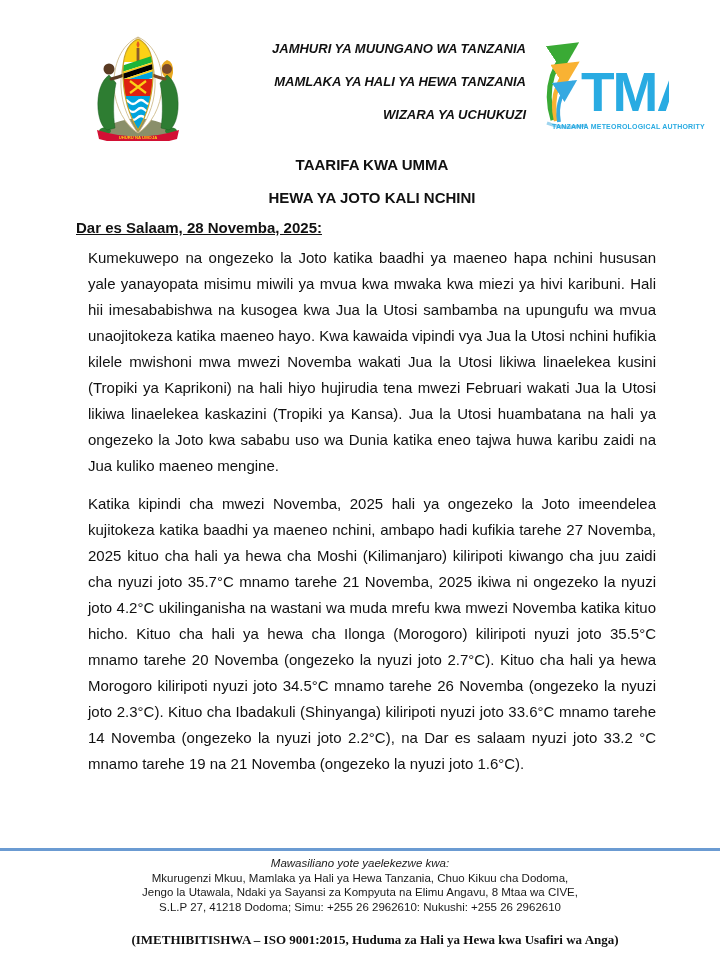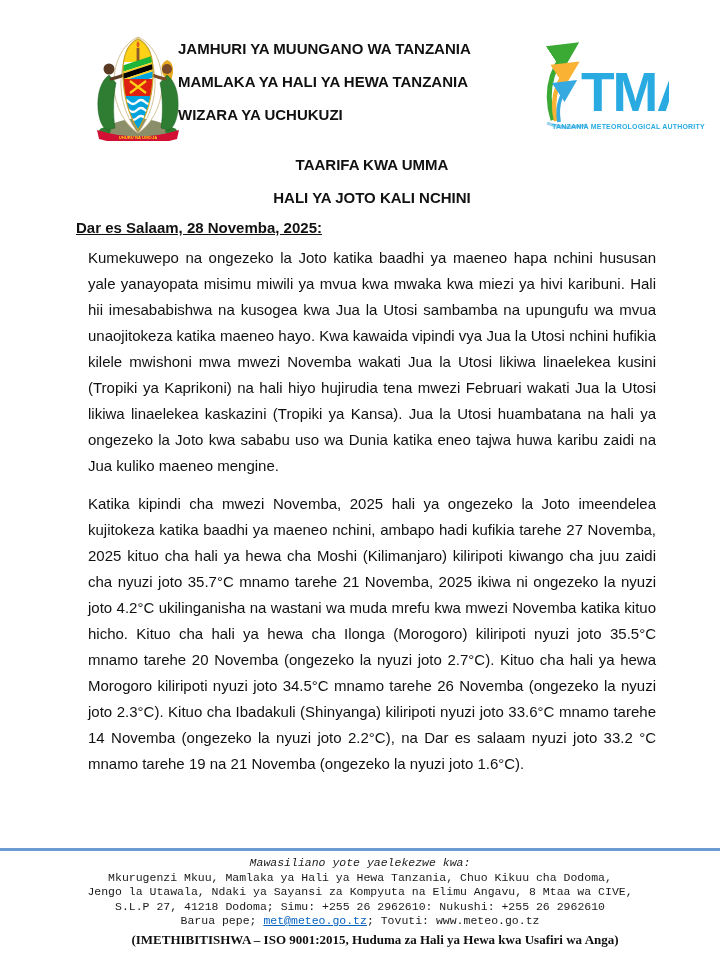--- a/index.html
+++ b/index.html
@@ -8,21 +8,21 @@
     width:720px; height:976px;
     background:#ffffff;
     font-family:"Liberation Sans", sans-serif;
     color:#111;
     overflow:hidden;
   }
   
   .coat { position:absolute; left:83px; top:31px; width:110px; height:110px; }
   .hdr-lines {
     position:absolute; left:178px; top:41px; width:348px;
-    text-align:left; font-weight:700; font-size:15px; line-height:16px;
+    text-align:right; font-weight:700; font-size:13px; line-height:16px;font-style:italic;
   }
   .hdr-lines .hl { margin-bottom:17px; white-space:nowrap; }
   .tma { position:absolute; left:533px; top:34px; width:136px; height:96px; }
   .tma-caption {
     position:absolute; left:552px; top:123px; width:120px;
     font-size:7px; font-weight:700; letter-spacing:0.2px;
     color:#29abe2; white-space:nowrap;
   }
   
   .title1, .title2 {
@@ -39,21 +39,21 @@
   
   .body-text {
     position:absolute; left:88px; top:245px; width:568px;
     font-size:15px; line-height:26px; text-align:justify;
   }
   .body-text p { margin:0 0 12px 0; }
   
   .rule { position:absolute; left:0; top:848px; width:720px; height:3px; background:#6b9bd2; }
   .contact {
     position:absolute; left:0; top:856px; width:720px;
-    text-align:center; font-size:11.5px; line-height:14.5px; color:#1a1a1a;font-family:Liberation Mono, monospace;
+    text-align:center; font-size:11.5px; line-height:14.5px; color:#1a1a1a;
   }
   .contact .intro { font-style:italic; }
   .contact a { color:#0563c1; text-decoration:underline; }
   .iso-line {
     position:absolute; left:0; top:932px; width:720px; text-align:center;
     font-family:"Liberation Serif", serif; font-weight:700; font-size:13px;
     white-space:nowrap;
     margin-left:15px;
   }
   .form-no {
@@ -137,36 +137,33 @@
       <path d="M20,86 C10,54 21,25 42,11" stroke="#3aaa35" stroke-width="5" fill="none" marker-end="url(#ahg)"></path>
       <path d="M23,87 C17,61 26,41 43,30" stroke="#f9b233" stroke-width="4.4" fill="none" marker-end="url(#ahy)"></path>
       <path d="M26,88 C23,70 29,56 41,48" stroke="#36a9e1" stroke-width="3.8" fill="none" marker-end="url(#ahb)"></path>
       <path d="M14,89 C26,94 40,94 54,91" stroke="#9ed4ee" stroke-width="3" fill="none"></path>
       <text x="48" y="77" font-size="55" font-weight="bold" fill="#29abe2" font-family="'Liberation Sans',sans-serif" letter-spacing="-2">TMA</text>
     </svg>
   </div>
   <div class="tma-caption">TANZANIA METEOROLOGICAL AUTHORITY</div>
 
   <div class="title1">TAARIFA KWA UMMA</div>
-  <div class="title2">HALI YA JOTO KALI NCHINI</div>
+  <div class="title2">HEWA YA JOTO KALI NCHINI</div>
   <div class="dateline">Dar es Salaam, 28 Novemba, 2025:</div>
 
   <div class="body-text">
     <p>Kumekuwepo na ongezeko la Joto katika baadhi ya maeneo hapa nchini hususan yale yanayopata misimu miwili ya mvua kwa mwaka kwa miezi ya hivi karibuni. Hali hii imesababishwa na kusogea kwa Jua la Utosi sambamba na upungufu wa mvua unaojitokeza katika maeneo hayo. Kwa kawaida vipindi vya Jua la Utosi nchini hufikia kilele mwishoni mwa mwezi Novemba wakati Jua la Utosi likiwa linaelekea kusini (Tropiki ya Kaprikoni) na hali hiyo hujirudia tena mwezi Februari wakati Jua la Utosi likiwa linaelekea kaskazini (Tropiki ya Kansa). Jua la Utosi huambatana na hali ya ongezeko la Joto kwa sababu uso wa Dunia katika eneo tajwa huwa karibu zaidi na Jua kuliko maeneo mengine.</p>
     <p>Katika kipindi cha mwezi Novemba, 2025 hali ya ongezeko la Joto imeendelea kujitokeza katika baadhi ya maeneo nchini, ambapo hadi kufikia tarehe 27 Novemba, 2025 kituo cha hali ya hewa cha Moshi (Kilimanjaro) kiliripoti kiwango cha juu zaidi cha nyuzi joto 35.7°C mnamo tarehe 21 Novemba, 2025 ikiwa ni ongezeko la nyuzi joto 4.2°C ukilinganisha na wastani wa muda mrefu kwa mwezi Novemba katika kituo hicho. Kituo cha hali ya hewa cha Ilonga (Morogoro) kiliripoti nyuzi joto 35.5°C mnamo tarehe 20 Novemba (ongezeko la nyuzi joto 2.7°C). Kituo cha hali ya hewa Morogoro kiliripoti nyuzi joto 34.5°C mnamo tarehe 26 Novemba (ongezeko la nyuzi joto 2.3°C). Kituo cha Ibadakuli (Shinyanga) kiliripoti nyuzi joto 33.6°C mnamo tarehe 14 Novemba (ongezeko la nyuzi joto 2.2°C), na Dar es salaam nyuzi joto 33.2 °C mnamo tarehe 19 na 21 Novemba (ongezeko la nyuzi joto 1.6°C).</p>
   </div>
 
   <div class="rule"></div>
 
   <div class="contact">
     <div class="intro">Mawasiliano yote yaelekezwe kwa:</div>
     <div>Mkurugenzi Mkuu, Mamlaka ya Hali ya Hewa Tanzania, Chuo Kikuu cha Dodoma,</div>
     <div>Jengo la Utawala, Ndaki ya Sayansi za Kompyuta na Elimu Angavu, 8 Mtaa wa CIVE,</div>
     <div>S.L.P 27, 41218 Dodoma; Simu: +255 26 2962610: Nukushi: +255 26 2962610</div>
-    <div>
-      <span>Barua pepe; </span><a href="#">met@meteo.go.tz</a><span>; Tovuti: www.meteo.go.tz</span>
-    </div>
   </div>
 
   <div class="iso-line">(IMETHIBITISHWA – ISO 9001:2015, Huduma za Hali ya Hewa kwa Usafiri wa Anga)</div>
   <div class="form-no">726G – 01/2023</div>
 
 </div>
 
 </body></html>

